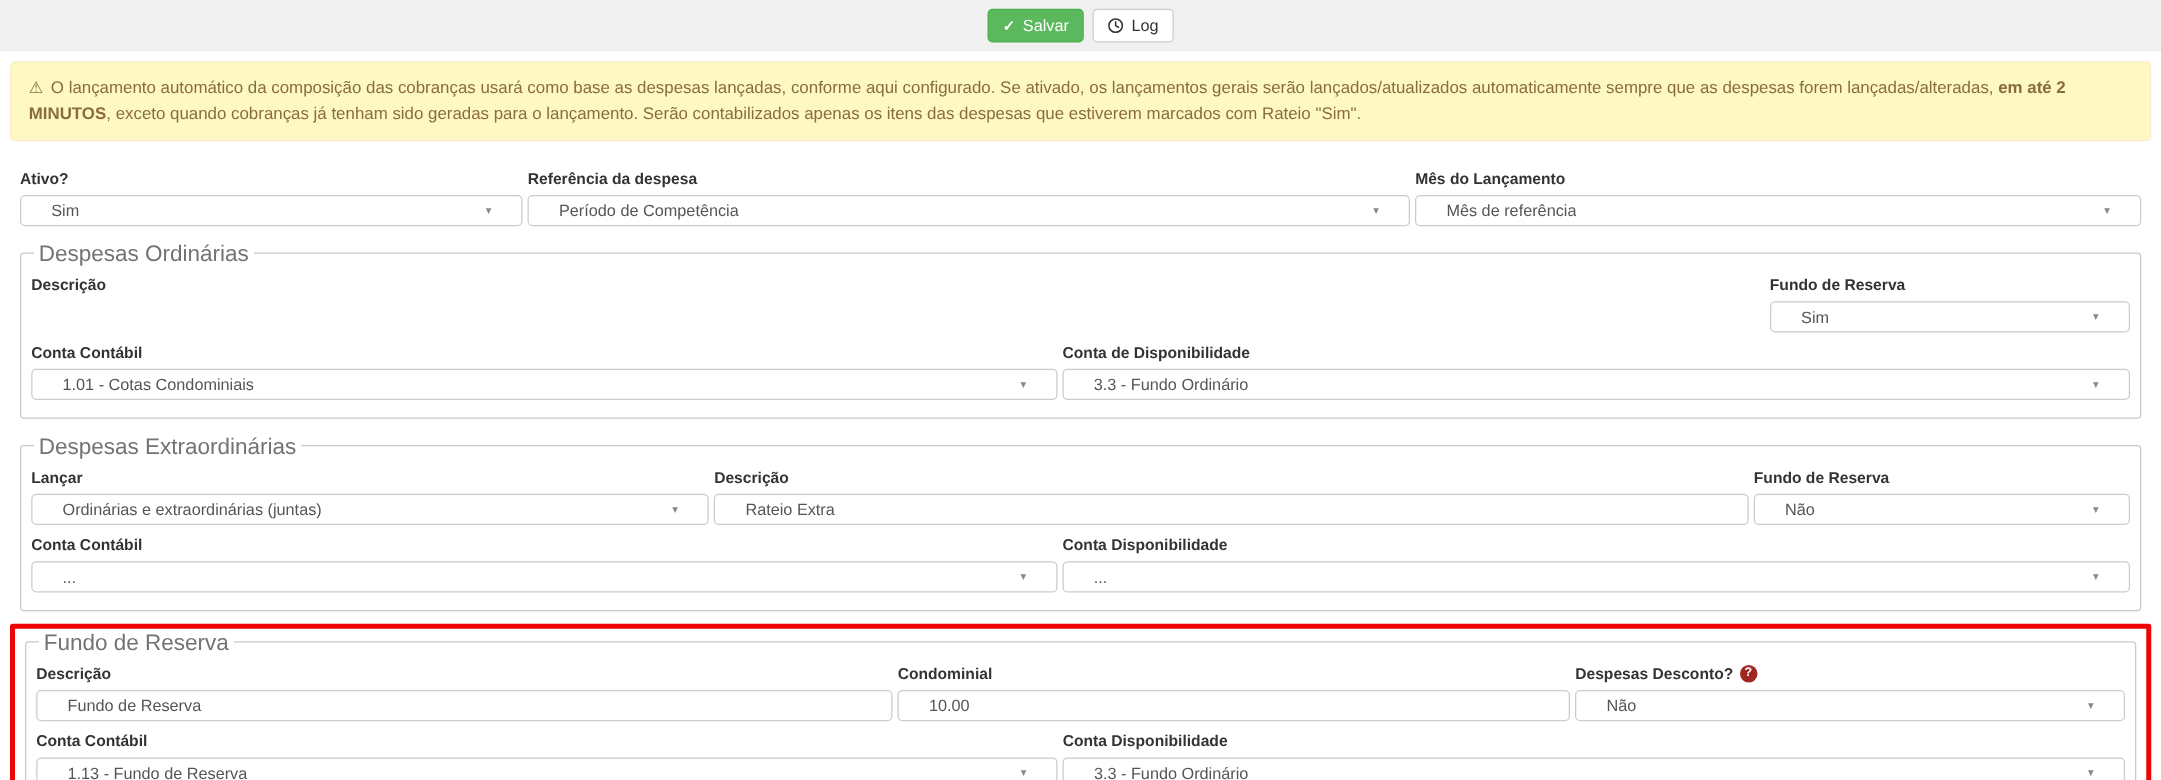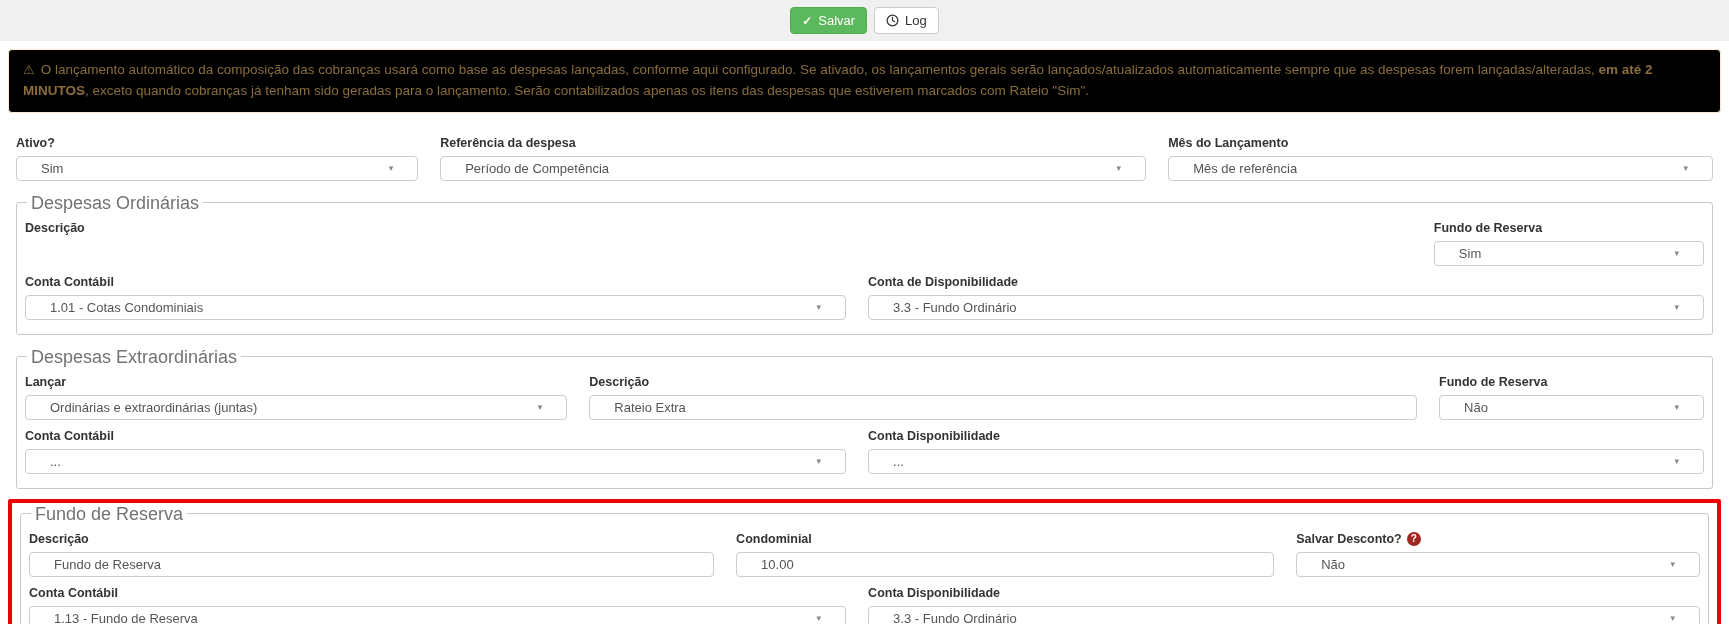--- a/index.html
+++ b/index.html
@@ -22,29 +22,29 @@
     cursor:pointer; line-height:1;
   }
   .btn-save { background:#5cb85c; border:1px solid #4cae4c; color:#fff; }
   .btn-log  { background:#ffffff; border:1px solid #cccccc; color:#333; }
   .check-glyph { font-size:12px; font-weight:bold; }
   .clock-svg { width:13px; height:13px; display:block; }
 
   
   .banner {
     margin:8px; padding:10px 14px;
-    background:#000000; border:1px solid #faebcc; border-radius:4px;
+    background:#fef9c3; border:1px solid #faebcc; border-radius:4px;
     color:#8a6d3b; font-size:13.5px; line-height:1.55;
   }
   .warn-glyph { margin-right:6px; font-size:13px; }
   .banner b { font-weight:bold; }
 
   
   .form { padding:6px 16px 0; }
-  .row { display:flex; gap:22px; }
+  .row { display:flex; gap:4px; }
   .field { display:flex; flex-direction:column; min-width:0; }
   .grow { flex:1 1 auto; }
   .field > .lbl {
     font-size:12.5px; font-weight:bold; color:#333;
     margin:9px 0 6px; white-space:nowrap;
     display:flex; align-items:center; gap:5px;
   }
   .control {
     height:25px; width:100%;
     border:1px solid #ccc; border-radius:4px; background:#fff;
@@ -215,21 +215,21 @@
         <div class="field w-desc-fr">
           <span class="lbl">Descrição</span>
           <input class="control" readonly="" value="Fundo de Reserva" style="">
         </div>
         <div class="field w-perc">
           <span class="lbl">Condominial</span>
           <input class="control" readonly="" value="10.00" style="">
         </div>
         <div class="field grow">
           <span class="lbl">
-            <span>Salvar Desconto?</span>
+            <span>Despesas Desconto?</span>
             <span class="help-badge">?</span>
           </span>
           <div class="control sel">
             <span class="val">Não</span>
             <span class="caret">▾</span>
           </div>
         </div>
       </div>
       <div class="row">
         <div class="field w-half">

